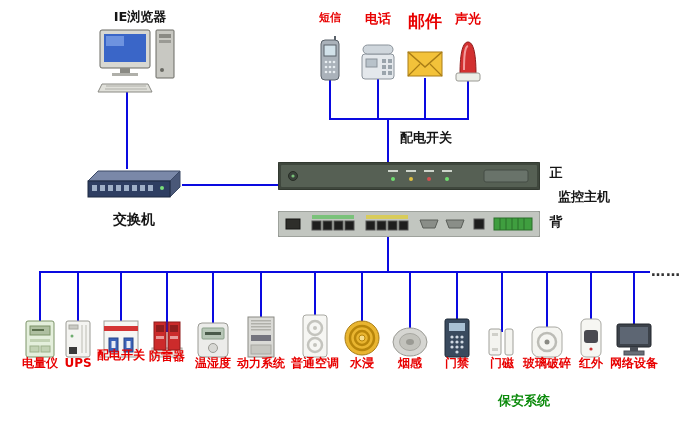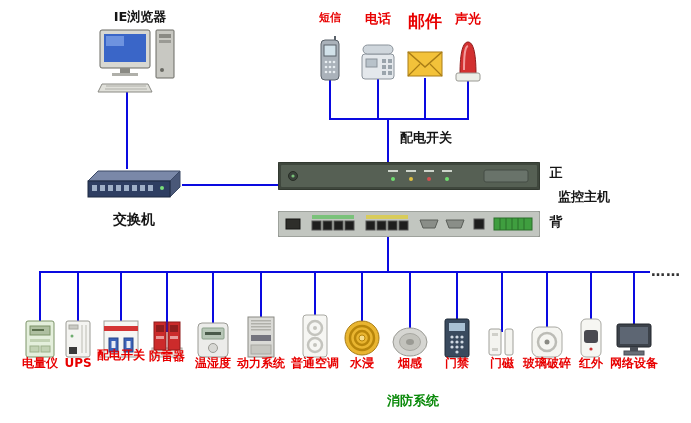--- a/index.html
+++ b/index.html
@@ -341,15 +341,15 @@
   <div class="lbl red" style="left:233px;top:357px;width:56px">动力系统</div>
   <div class="lbl red" style="left:287px;top:357px;width:56px">普通空调</div>
   <div class="lbl red" style="left:334px;top:357px;width:56px">水浸</div>
   <div class="lbl red" style="left:382px;top:357px;width:56px">烟感</div>
   <div class="lbl red" style="left:429px;top:357px;width:56px">门禁</div>
   <div class="lbl red" style="left:474px;top:357px;width:56px">门磁</div>
   <div class="lbl red" style="left:519px;top:357px;width:56px">玻璃破碎</div>
   <div class="lbl red" style="left:563px;top:357px;width:56px">红外</div>
   <div class="lbl red" style="left:606px;top:357px;width:56px">网络设备</div>
 
-  <div class="lbl green" style="left:373px;top:394px;width:80px">消防系统</div>
+  <div class="lbl green" style="left:484px;top:394px;width:80px">保安系统</div>
 
 </div>
 
 </body></html>

